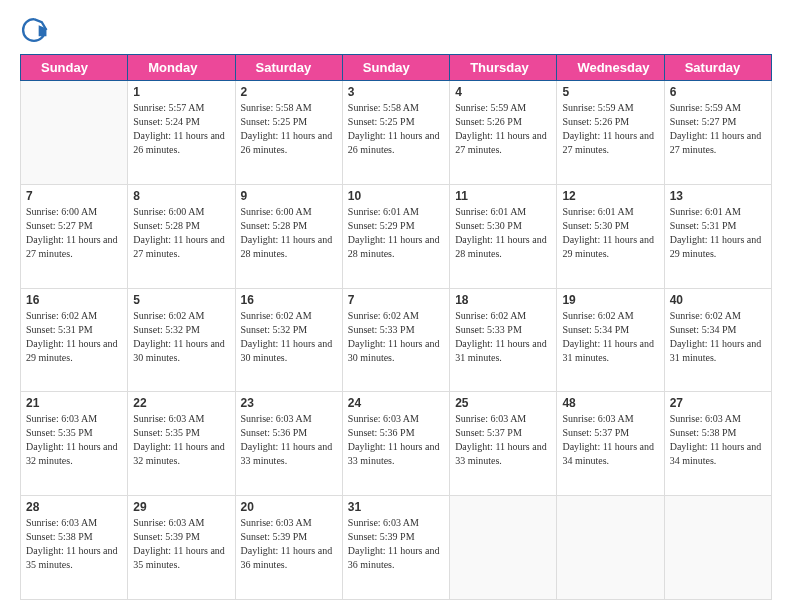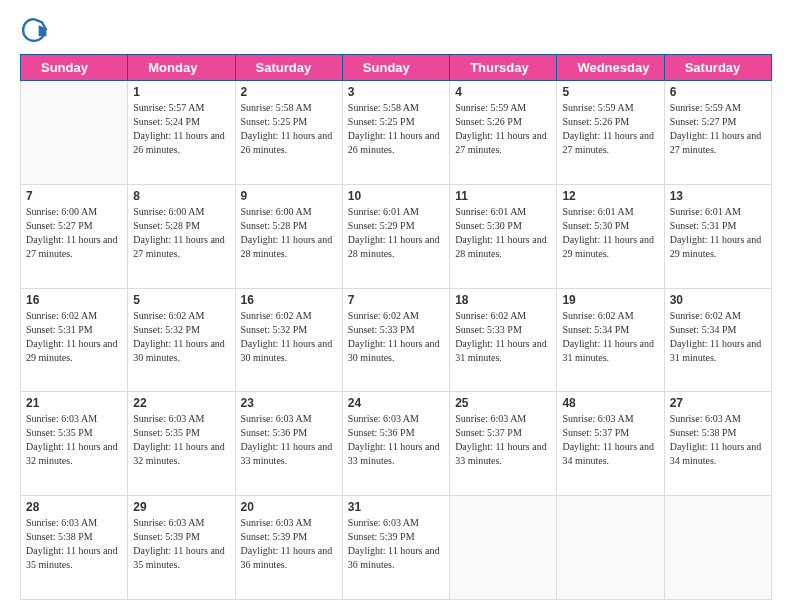--- a/index.html
+++ b/index.html
@@ -277,21 +277,21 @@
         </td>
           <td>
           <span class="day-num">19</span>
           <div class="cell-content">
             <span>Sunrise: 6:02 AM</span><br>
             <span>Sunset: 5:34 PM</span><br>
             <span>Daylight: 11 hours and 31 minutes.</span>
           </div>
         </td>
           <td>
-          <span class="day-num">30</span>
+          <span class="day-num">40</span>
           <div class="cell-content">
             <span>Sunrise: 6:02 AM</span><br>
             <span>Sunset: 5:34 PM</span><br>
             <span>Daylight: 11 hours and 31 minutes.</span>
           </div>
         </td>
         </tr>
         <tr>
           <td>
           <span class="day-num">21</span>

